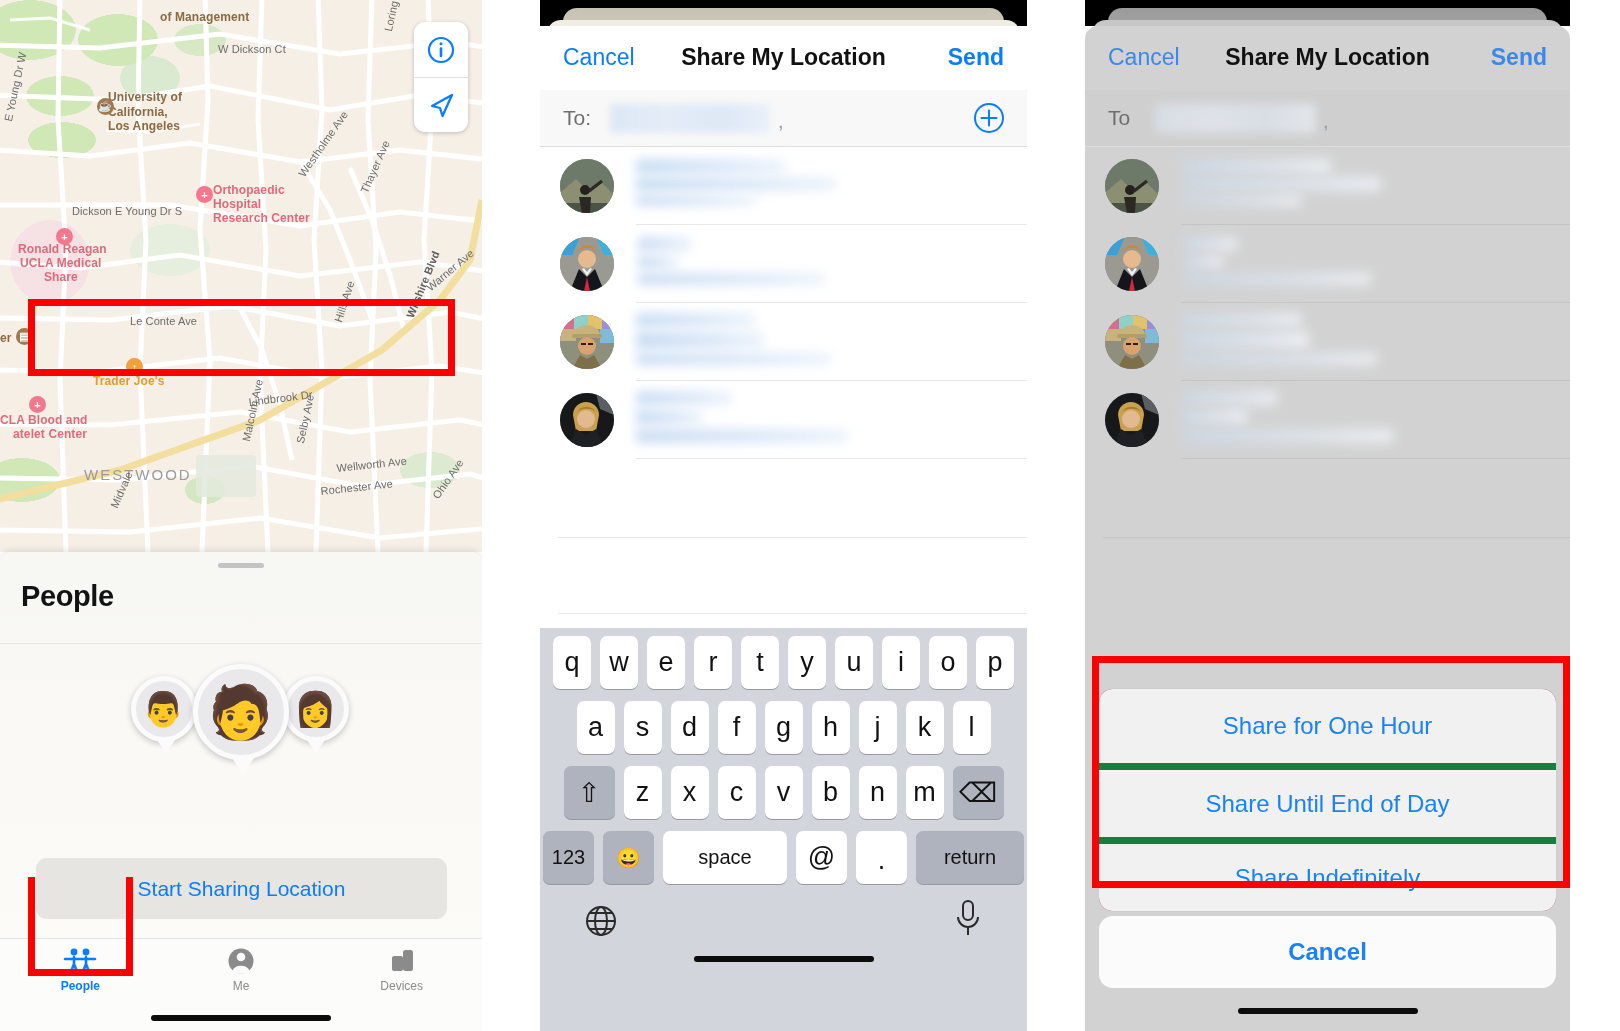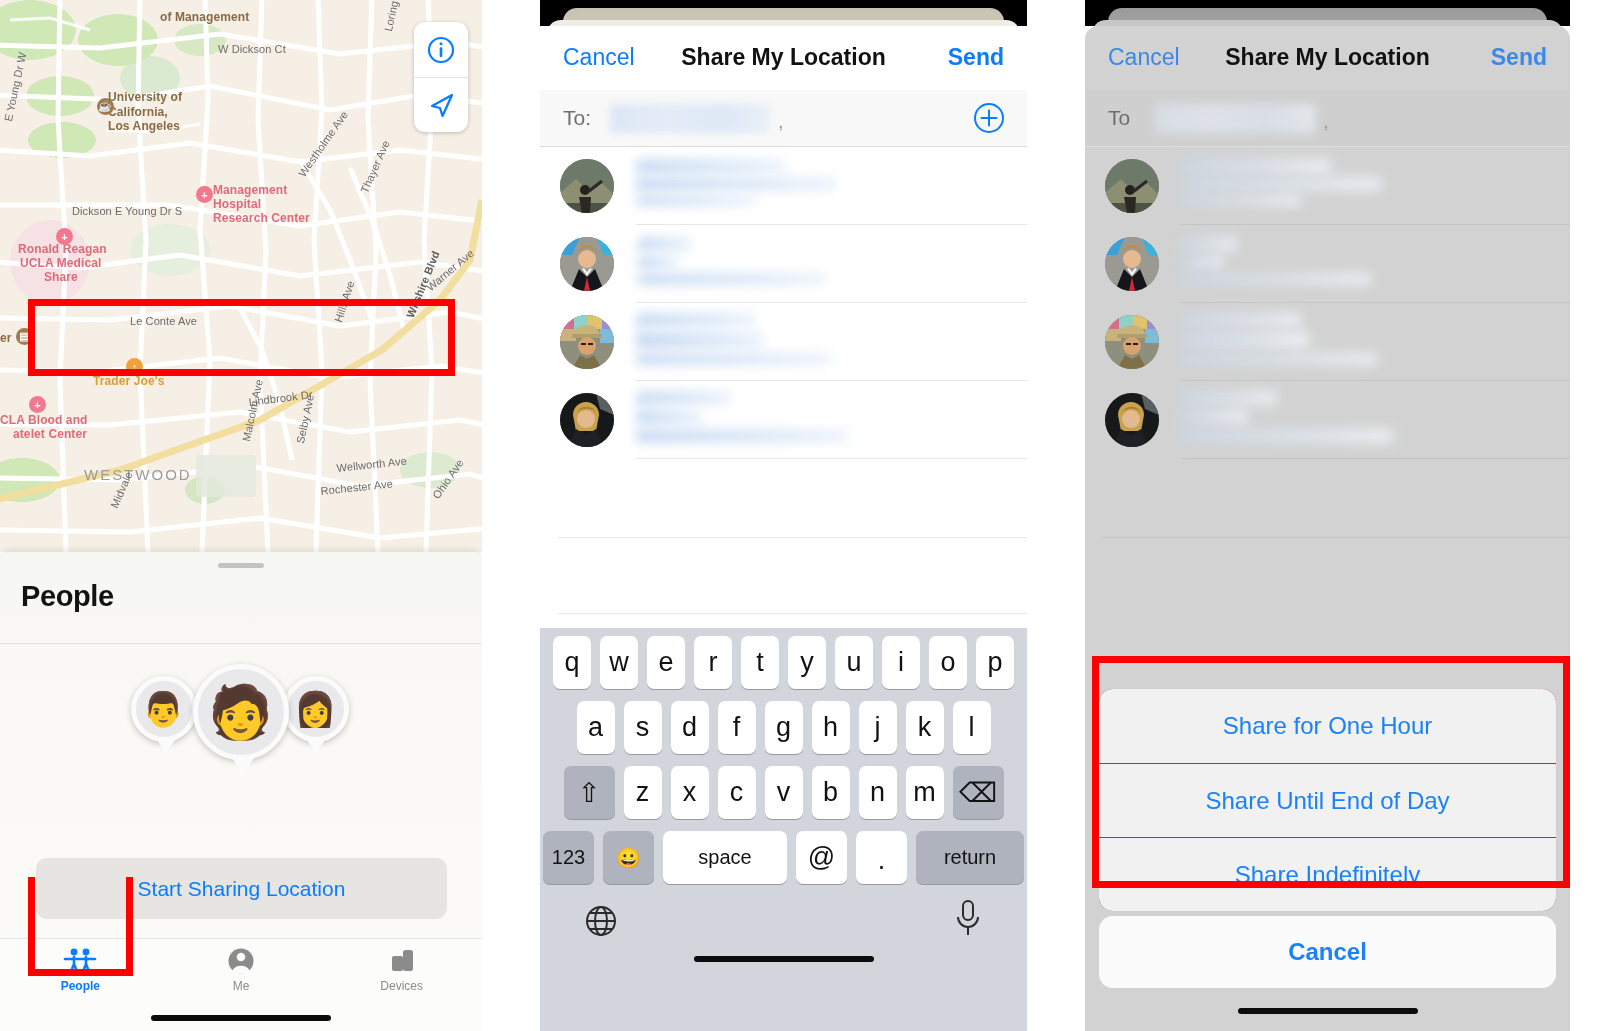--- a/index.html
+++ b/index.html
@@ -202,21 +202,21 @@
              width: 180px; height: 6px; border-radius: 4px; background: #0c0c0c; }
   .action-group {
     position: absolute; left: 14px; right: 14px; top: 663px;
     background: #be185d; border-radius: 14px; overflow: hidden;
     box-shadow: 0 0 1px rgba(0,0,0,.12);
   }
   .action-item {
     height: 74px; display: flex; align-items: center; justify-content: center;
     font-size: 24px; color: #1a82f7; cursor: pointer; background: #f1f1f1;
   }
-  .action-item + .action-item { border-top: 1px solid #15803d; }
+  .action-item + .action-item { border-top: 7px solid #15803d; }
   .action-cancel {
     position: absolute; left: 14px; right: 14px; top: 890px; height: 72px;
     background: #fbfbfb; border-radius: 14px; border: none;
     font-size: 24px; font-weight: 700; color: #1a82f7;
     font-family: "Liberation Sans", sans-serif; cursor: pointer;
   }
   #rb-actions { left: 7px; top: 656px; width: 478px; height: 232px; }
   #p3-home { position: absolute; left: 50%; transform: translateX(-50%); bottom: 17px;
              width: 180px; height: 6px; border-radius: 4px; background: #0c0c0c; }
 </style>
@@ -263,21 +263,21 @@
         </g>
       </svg>
 
       <div id="map-labels">
           <div class="maplbl brown" style="left: 160px; top: 10px;">of Management</div>
           <div class="maplbl " style="left: 218px; top: 43px;">W Dickson Ct</div>
           <div class="maplbl brown" style="left: 108px; top: 90px;">University of</div>
           <div class="maplbl brown" style="left: 108px; top: 105px;">California,</div>
           <div class="maplbl brown" style="left: 108px; top: 119px;">Los Angeles</div>
           <div class="maplbl " style="left: 382px; top: 30px; transform: rotate(-78deg); transform-origin: left top;">Loring Ave</div>
-          <div class="maplbl red" style="left: 213px; top: 183px;">Management</div>
+          <div class="maplbl red" style="left: 213px; top: 183px;">Orthopaedic</div>
           <div class="maplbl red" style="left: 213px; top: 197px;">Hospital</div>
           <div class="maplbl red" style="left: 213px; top: 211px;">Research Center</div>
           <div class="maplbl " style="left: 72px; top: 205px;">Dickson E Young Dr S</div>
           <div class="maplbl red" style="left: 18px; top: 242px;">Ronald Reagan</div>
           <div class="maplbl red" style="left: 20px; top: 256px;">UCLA Medical</div>
           <div class="maplbl red" style="left: 44px; top: 270px;">Share</div>
           <div class="maplbl " style="left: 296px; top: 172px; transform: rotate(-55deg); transform-origin: left top;">Westholme Ave</div>
           <div class="maplbl " style="left: 358px; top: 190px; transform: rotate(-66deg); transform-origin: left top;">Thayer Ave</div>
           <div class="maplbl " style="left: 424px; top: 284px; transform: rotate(-40deg); transform-origin: left top;">Warner Ave</div>
           <div class="maplbl " style="left: 130px; top: 315px;">Le Conte Ave</div>

